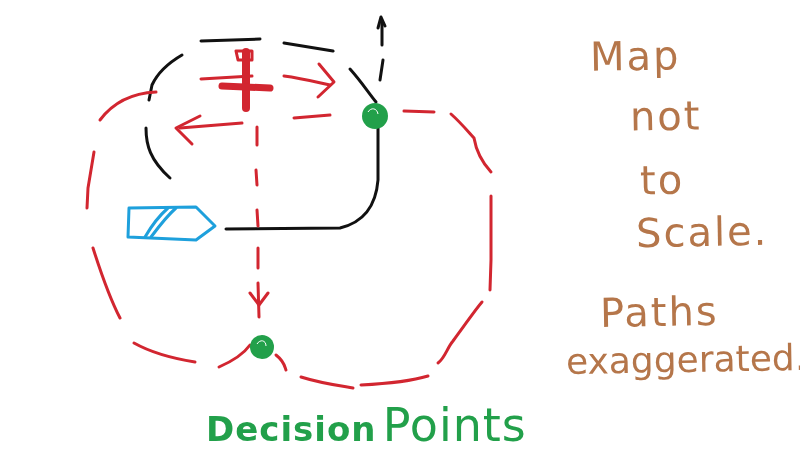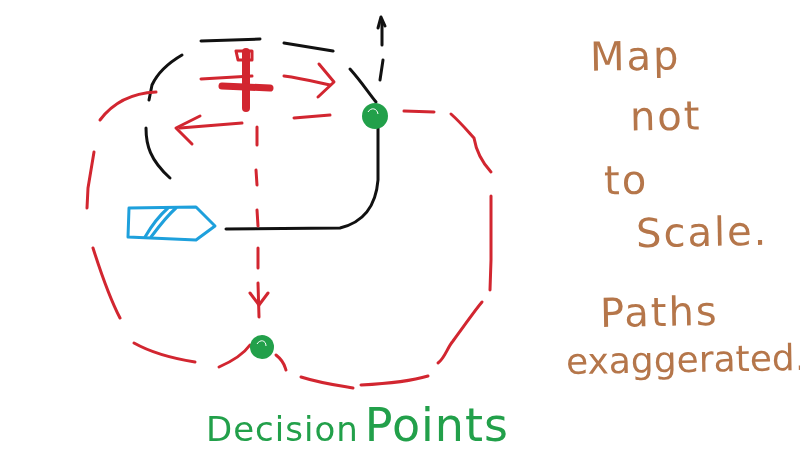--- a/index.html
+++ b/index.html
@@ -3,21 +3,21 @@
 <meta charset="utf-8">
 <style>
   html, body { margin: 0; padding: 0; background: #ffffff; }
   body { width: 800px; height: 450px; position: relative; overflow: hidden;
          font-family: "DejaVu Sans", sans-serif; }
   svg.canvas { position: absolute; left: 0; top: 0; }
   .note { position: absolute; color: #b5764a; font-family: "DejaVu Sans", sans-serif;
           font-size: 40px; line-height: 1; transform: rotate(-1deg); letter-spacing: 2px; }
   .legend { position: absolute; color: #22a04a; font-family: "DejaVu Sans", sans-serif;
             letter-spacing: 1px; }
-  .legend .small { font-size: 34px; }
+  .legend .small { font-size: 34px; font-weight: bold; }
   .legend .big { font-size: 46px; }
 </style>
 </head>
 <body>
 
 <svg class="canvas" width="800" height="450" viewBox="0 0 800 450" xmlns="http://www.w3.org/2000/svg">
   <g fill="none" stroke-linecap="round" stroke-linejoin="round">
 
     <g stroke="#111111" stroke-width="3">
       <path d="M182 55 C170 62 158 72 152 85 L149 100"></path>
@@ -74,21 +74,21 @@
   <g fill="#22a04a">
     <circle cx="375" cy="116" r="13"></circle>
     <circle cx="262" cy="347" r="12"></circle>
   </g>
   <path d="M368 112 C371 107 377 108 378 114" stroke="#ffffff" stroke-width="1" fill="none"></path>
   <path d="M257 344 C260 339 266 340 266 346" stroke="#ffffff" stroke-width="1" fill="none"></path>
 </svg>
 
 <div class="note" style="left:590px; top:36px;">Map</div>
 <div class="note" style="left:630px; top:96px;">not</div>
-<div class="note" style="left:604px; top:160px;">to</div>
+<div class="note" style="left:640px; top:160px;">to</div>
 <div class="note" style="left:636px; top:212px;">Scale.</div>
 <div class="note" style="left:600px; top:292px;">Paths</div>
 <div class="note" style="left:566px; top:342px; font-size:36px; letter-spacing:0px;">exaggerated.</div>
 
 <div class="legend" style="left:206px; top:398px;">
   <span class="small">Decision</span>
   <span class="big">Points</span>
 </div>
 
 </body></html>

